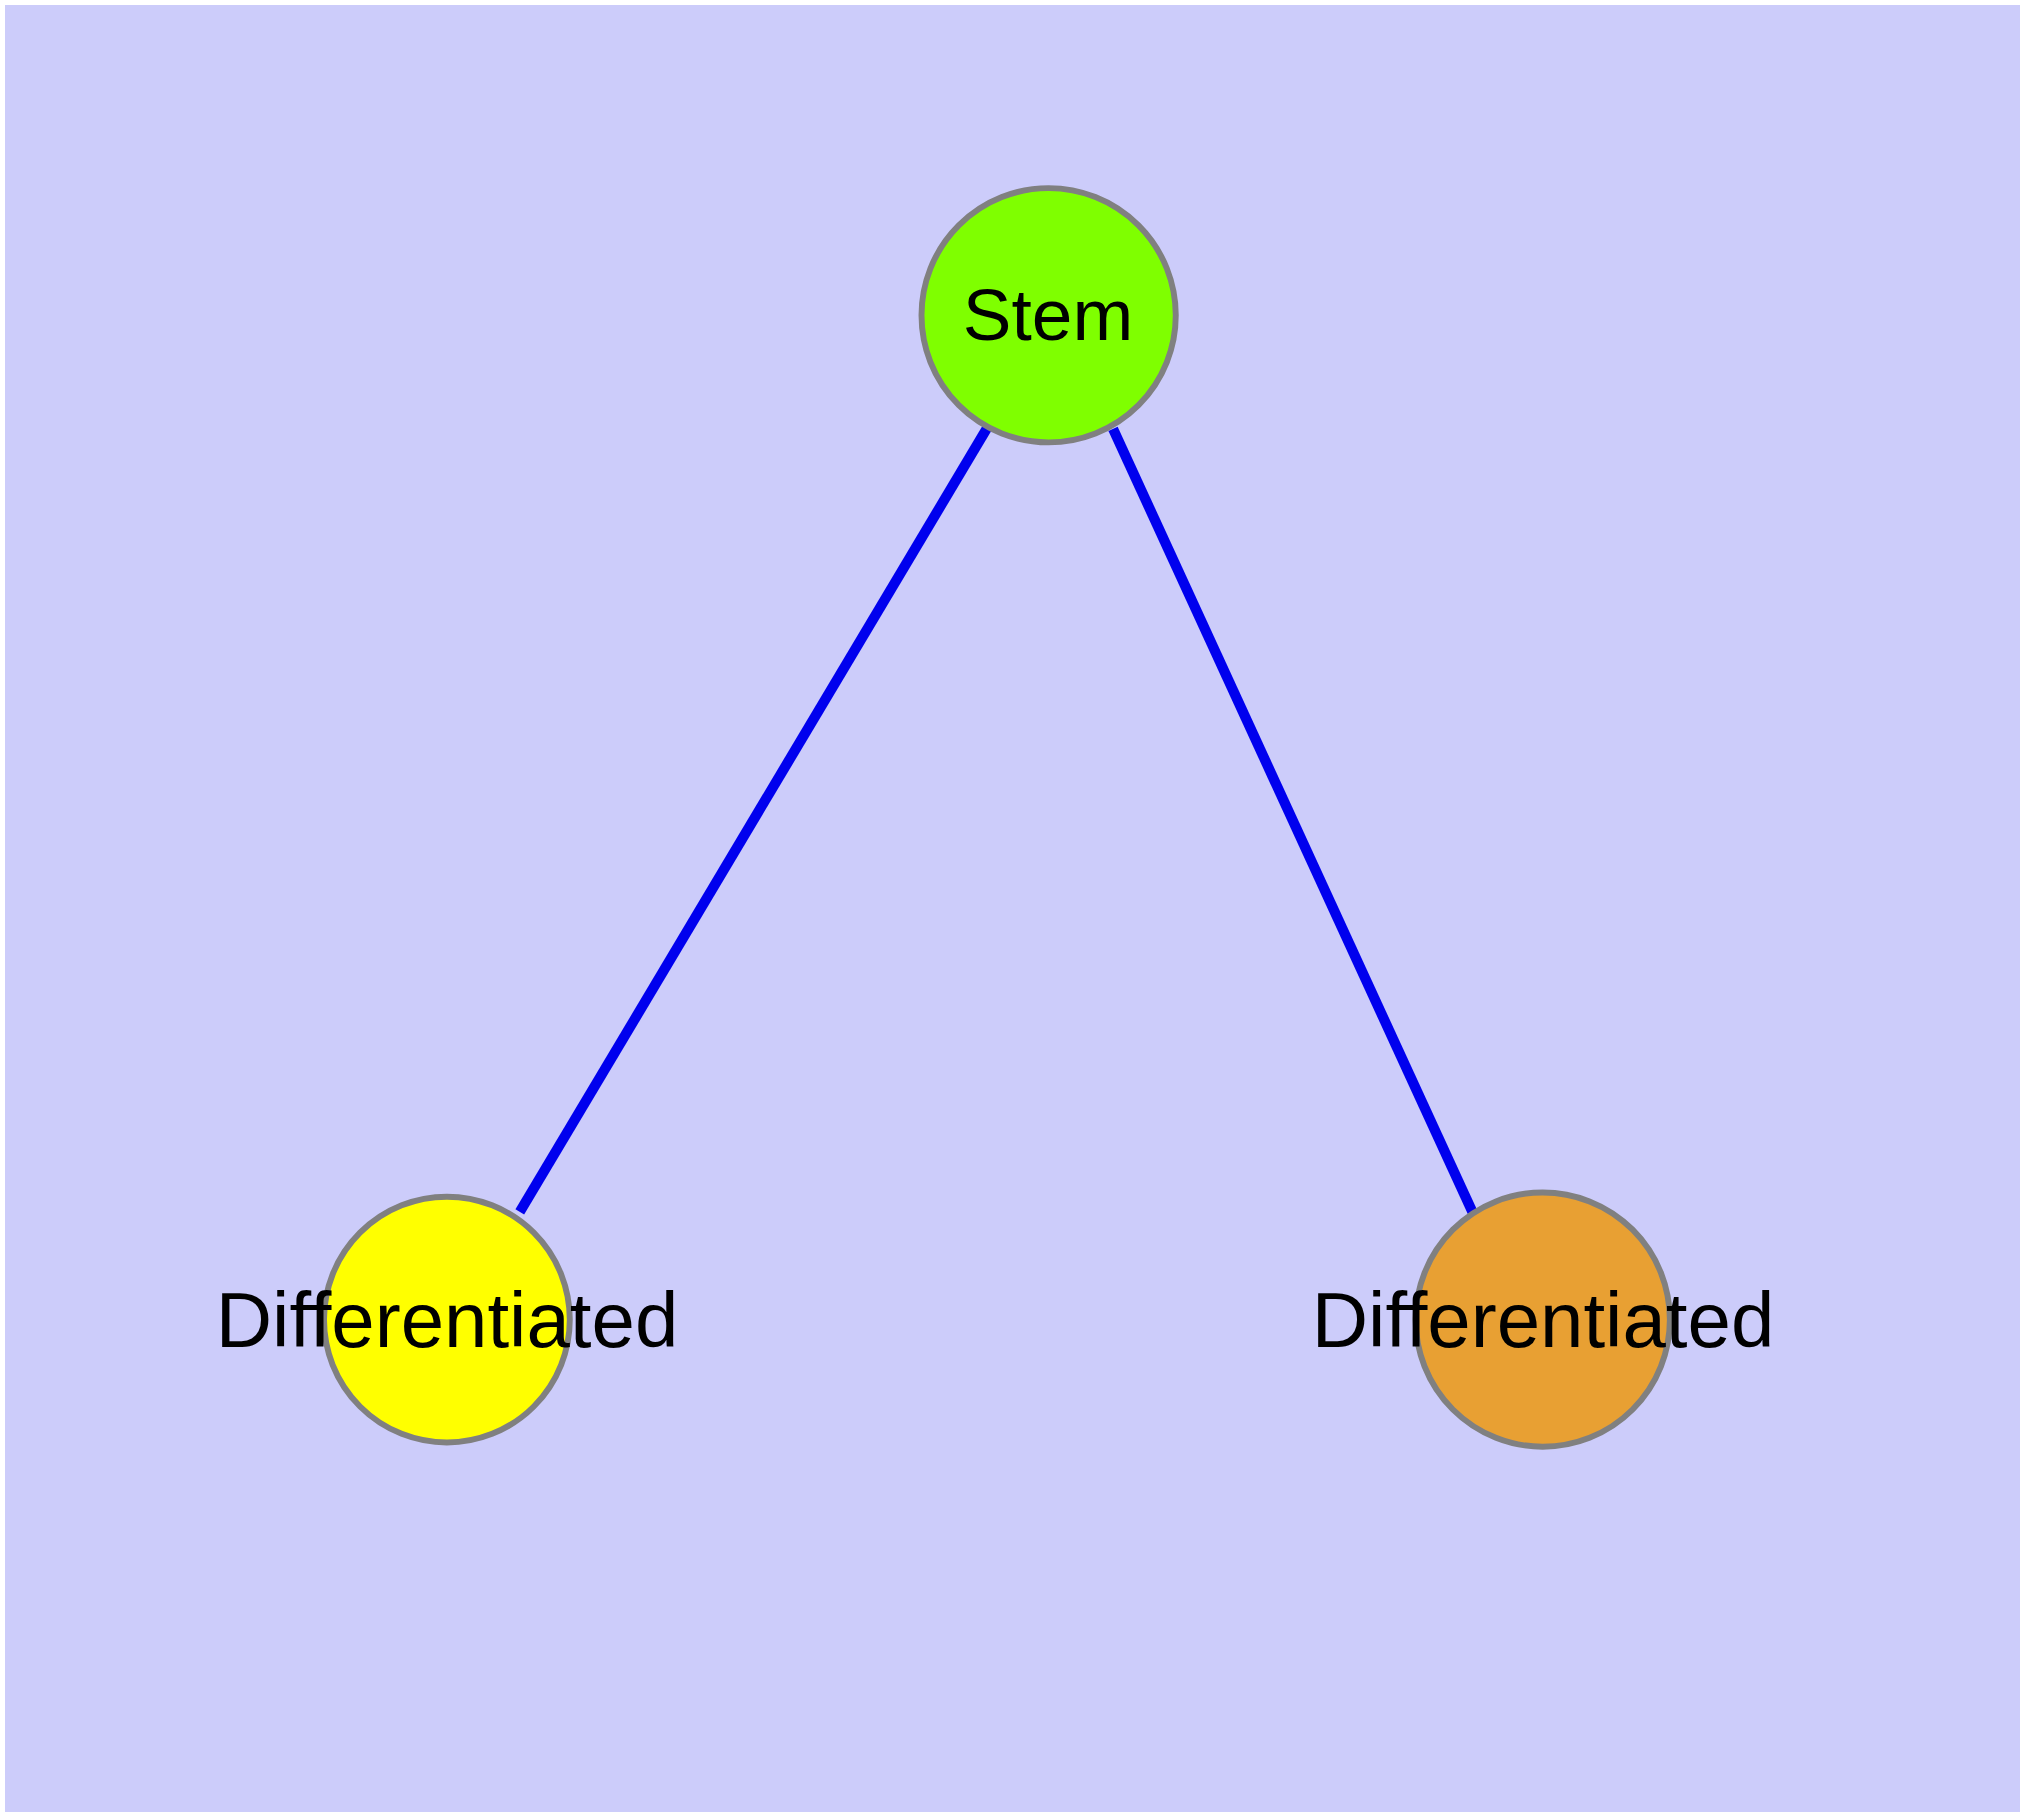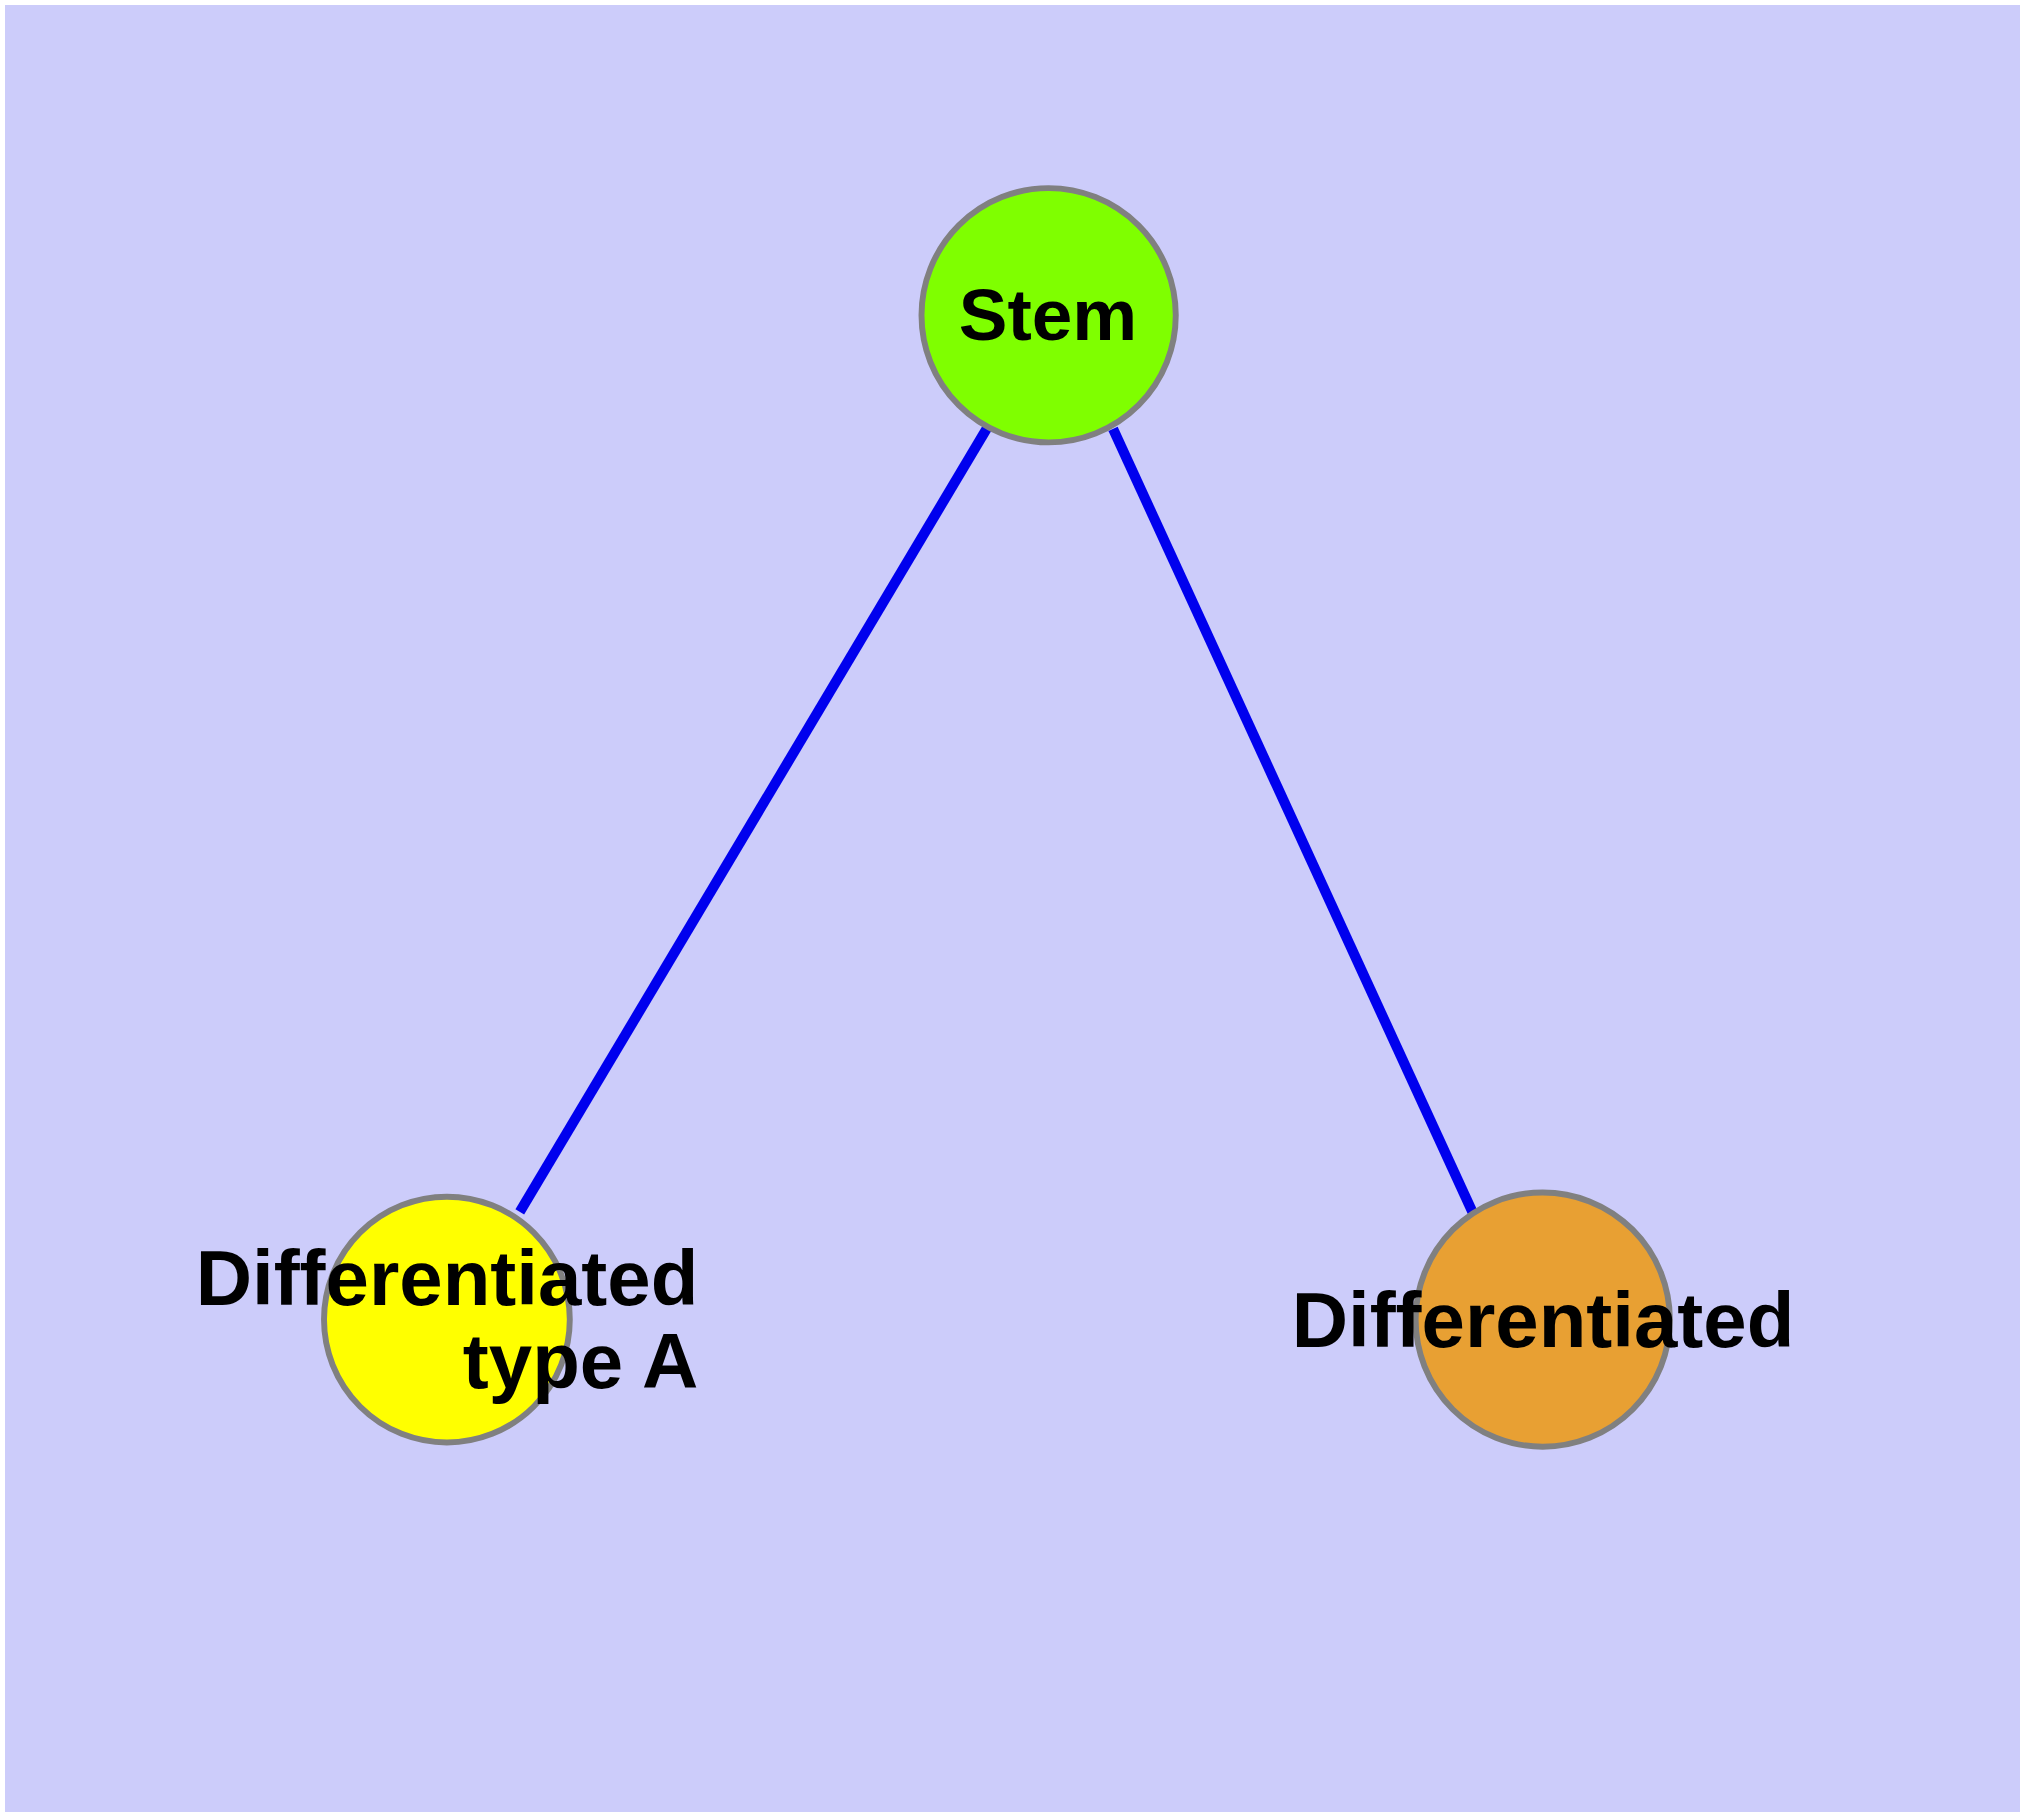--- a/index.html
+++ b/index.html
@@ -27,22 +27,22 @@
   #graph-svg {
     position: absolute;
     left: 0;
     top: 0;
     width: 2021px;
     height: 1812px;
     overflow: visible;
   }
   .node-label {
     position: absolute;
-    text-align: right;
-    font-weight: bold;
+    text-align: center;
+    font-weight: normal;
     color: #000000;
     line-height: 1.06;
     white-space: pre;
     pointer-events: none;
     transform: translate(-50%, -50%);
   }
   .node-label.root {
     font-size: 73px;
   }
   .node-label.leaf {
@@ -63,18 +63,18 @@
       </g>
     <g id="nodes-group">
         <circle cx="1237" cy="372" r="150" fill="#7fff00" stroke="#808080" stroke-width="7"></circle>
         <circle cx="527" cy="1557" r="145" fill="#ffff00" stroke="#808080" stroke-width="7"></circle>
         <circle cx="1820" cy="1557" r="150" fill="#e8a033" stroke="#808080" stroke-width="7"></circle>
       </g>
   </svg>
 
   <div id="labels-layer">
       <div class="node-label root" style="left: 1048px; top: 315px; font-size: 73px; color: rgb(0, 0, 0);"><div>Stem</div></div>
-      <div class="node-label leaf" style="left: 447px; top: 1320px; font-size: 78px; color: rgb(0, 0, 0);"><div>Differentiated</div><div>type A</div></div>
+      <div class="node-label leaf" style="left: 447px; top: 1320px; font-size: 78px; color: rgb(0, 0, 0);"><div>Differentiated</div></div>
       <div class="node-label leaf" style="left: 1543px; top: 1320px; font-size: 78px; color: rgb(0, 0, 0);"><div>Differentiated</div></div>
     </div>
 
 </div>
 
 
 </body></html>

